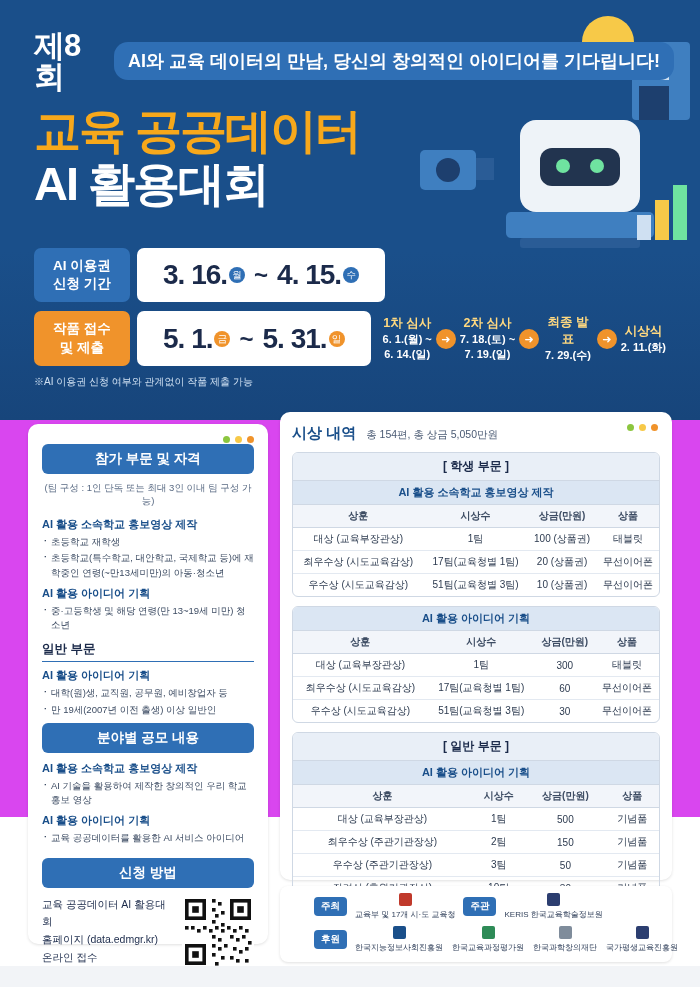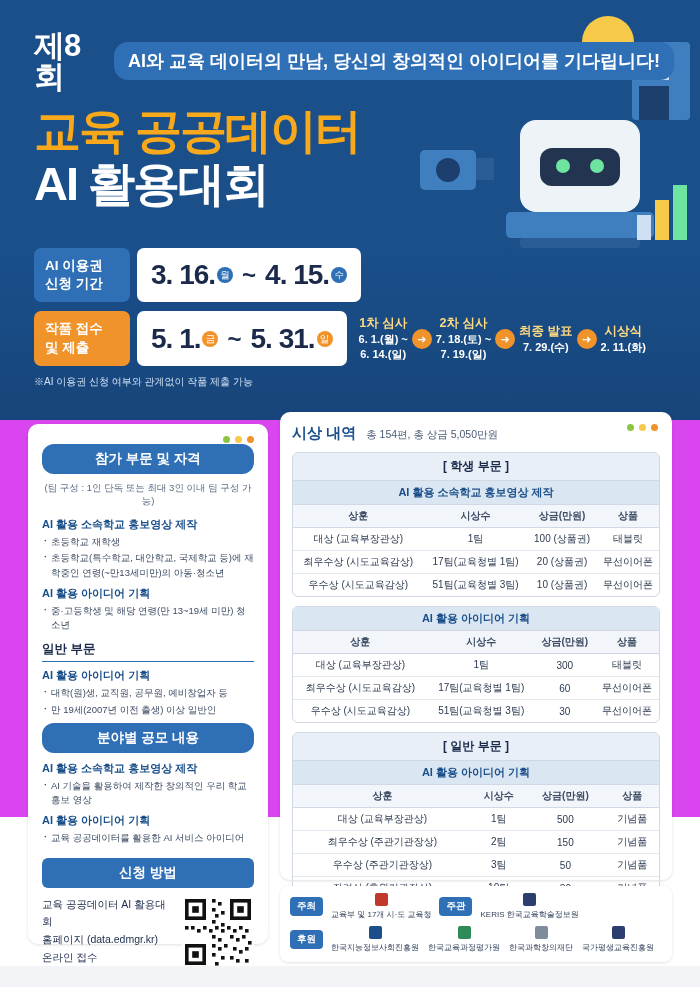--- a/index.html
+++ b/index.html
@@ -39,26 +39,26 @@
     margin-top:2px; font-size:47px; font-weight:bold; color:#ffffff;
     letter-spacing:-2px; line-height:1.08;
   }
 
   
   .period-wrap { position:absolute; left:34px; top:248px; width:632px; }
   .period-row { display:flex; align-items:stretch; margin-bottom:9px; }
   .p-label {
     background:#2f6fb5; color:#fff; font-size:13.5px; font-weight:bold;
     border-radius:7px; padding:9px 11px; width:96px; line-height:1.35;
-    display:flex; flex-direction:column; justify-content:center;
+    text-align:center; display:flex; flex-direction:column; justify-content:center;
   }
   .p-label.orange { background:#f0932b; }
   .p-box {
     background:#ffffff; border-radius:7px; margin-left:7px;
-    display:flex; align-items:center; padding:0 14px; flex:0 0 auto;
+    display:flex; align-items:center; padding:0 26px; flex:0 0 auto;
   }
   .p-date { font-size:28px; font-weight:bold; color:#1b2a4a; letter-spacing:-1px; }
   .p-dow {
     display:inline-block; background:#2f6fb5; color:#fff; font-size:9.5px;
     border-radius:50%; width:16px; height:16px; line-height:16px; text-align:center;
     vertical-align:super; margin-left:2px;
   }
   .p-dow.orange { background:#f0932b; }
   .tilde { font-size:24px; font-weight:bold; margin:0 9px; color:#1b2a4a; }
 
@@ -77,21 +77,21 @@
     position:absolute; left:28px; top:424px; width:240px; height:520px;
     background:#ffffff; border-radius:10px; padding:14px 14px 10px;
     box-shadow:0 1px 3px rgba(0,0,0,.12);
   }
   .dots { position:absolute; right:14px; top:12px; display:flex; gap:5px; }
   .dot { width:7px; height:7px; border-radius:50%; }
   .dot.g { background:#8cc63f; } .dot.y { background:#f7c948; } .dot.o { background:#f0932b; }
 
   .sec-title {
     background:#2f6fb5; color:#ffffff; font-size:13.5px; font-weight:bold;
-    border-radius:12px; text-align:center; padding:6px 0; margin:6px 0 8px;
+    border-radius:6px; text-align:center; padding:6px 0; margin:6px 0 8px;
   }
   .sub-note { font-size:9.5px; color:#5a6b84; text-align:center; margin-bottom:9px; }
   .grp-title {
     font-size:12.5px; font-weight:bold; color:#1b2a4a; border-bottom:1.5px solid #2f6fb5;
     padding-bottom:3px; margin:9px 0 6px;
   }
   .item-title { font-size:11px; font-weight:bold; color:#1a4f8a; margin:6px 0 3px; }
   .bullet { font-size:9.5px; color:#3d4c63; line-height:1.5; padding-left:9px; position:relative; margin-bottom:2px;}
   .bullet:before { content:"·"; position:absolute; left:2px; top:-1px; font-weight:bold; }
 
@@ -133,21 +133,21 @@
   }
   table.prize tr:last-child td { border-bottom:none; }
   .foot-note { font-size:9px; color:#6b7a90; margin-top:6px; }
 
   
   .spons {
     position:absolute; left:280px; top:886px; width:392px; height:76px;
     background:#ffffff; border-radius:8px; padding:7px 10px;
     box-shadow:0 1px 3px rgba(0,0,0,.12);
   }
-  .sp-row { display:flex; align-items:center; gap:8px; margin-bottom:6px; }
+  .sp-row { display:flex; align-items:center; gap:8px; margin-bottom:6px;margin-left:24px; }
   .sp-tag {
     background:#2f6fb5; color:#fff; font-size:9.5px; font-weight:bold;
     border-radius:4px; padding:3px 7px; flex:0 0 auto;
   }
   .sp-items { display:flex; align-items:center; gap:9px; flex-wrap:nowrap; }
   .sp-item { display:flex; align-items:center; gap:3px; font-size:8px; color:#33425c; white-space:nowrap;flex-direction:column; }
   .sp-mark { width:13px; height:13px; border-radius:2px; background:#1a4f8a; flex:0 0 auto; }
   .sp-mark.red { background:#c0392b; } .sp-mark.green { background:#2e8b57; }
   .sp-mark.gray { background:#7f8c9b; } .sp-mark.navy { background:#2c3e70; }
 

